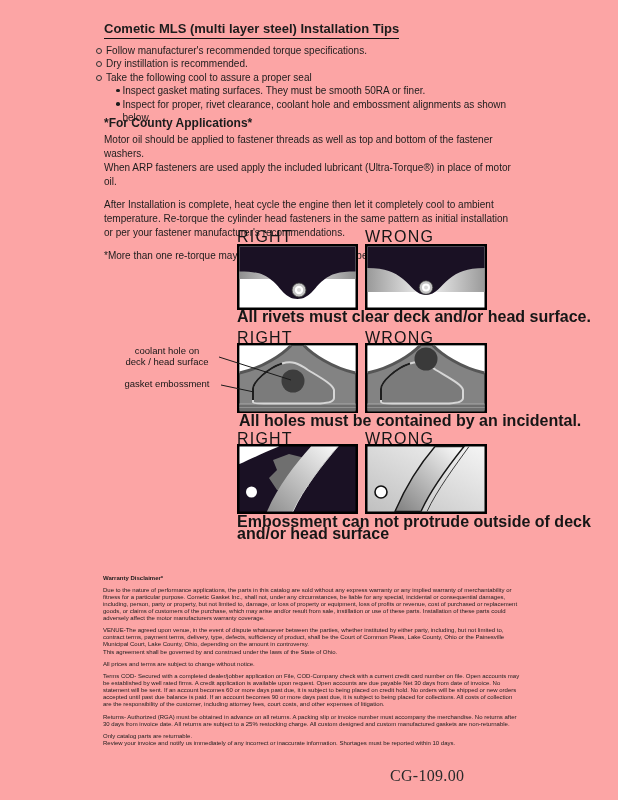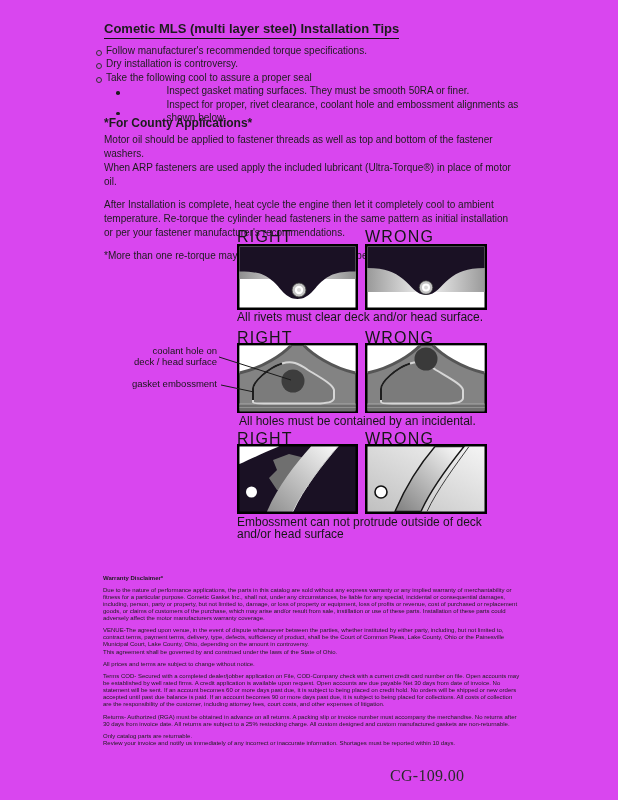--- a/index.html
+++ b/index.html
@@ -1,36 +1,36 @@
 <!DOCTYPE html>
 <html><head>
 <meta charset="utf-8">
 <style>
   html,body{margin:0;padding:0;background:#ffffff;}
-  .page{position:relative;width:618px;height:800px;background:#d946ef;
+  .page{position:relative;width:618px;height:800px;background:#fca5a5;
         font-family:"Liberation Sans", sans-serif;color:#1c1c1c;overflow:hidden;}
   .abs{position:absolute;}
   .title{left:104px;top:21px;font-size:13px;font-weight:700;
          border-bottom:1.6px solid #111;padding-bottom:2px;}
   .tips{left:96px;top:44px;width:430px;font-size:10px;}
-  .tip{display:flex;align-items:center;line-height:13.4px;}
+  .tip{display:flex;align-items:flex-start;line-height:13.4px;}
   .tip .ring{width:4px;height:4px;border:1px solid #333;border-radius:50%;
              margin:4px 4px 0 0;flex:none;}
-  .tip.sub{margin-left:20px;gap:44px;}
+  .tip.sub{margin-left:20px;}
   .tip .dot{width:3.5px;height:3.5px;background:#1c1c1c;border-radius:50%;
             margin:4.5px 3px 0 0;flex:none;}
   .diesel-h{left:104px;top:116px;font-size:12px;font-weight:700;}
   .diesel{left:104px;top:133px;width:412px;font-size:10px;line-height:14px;}
   .diesel p{margin:0 0 9px 0;white-space:pre-line;}
   .dlabel{position:absolute;width:121px;text-align:left;font-size:16px;
           font-weight:400;letter-spacing:1.2px;color:#161616;}
   .panel{position:absolute;}
-  .caption{position:absolute;font-size:12px;font-weight:400;line-height:12px;
+  .caption{position:absolute;font-size:16px;font-weight:700;line-height:12px;
            white-space:pre-line;color:#161616;}
-  .ann{position:absolute;width:100px;text-align:right;font-size:9.5px;
+  .ann{position:absolute;width:100px;text-align:center;font-size:9.5px;
        line-height:11px;white-space:pre-line;color:#161616;}
   .overlay{position:absolute;left:0;top:0;pointer-events:none;}
   .fine{left:103px;top:575px;width:420px;font-size:6px;line-height:7.1px;}
   .fine .fp-h{font-weight:700;margin:0 0 4.5px 0;}
   .fine p{margin:0 0 5.2px 0;white-space:pre-line;}
   .docnum{left:390px;top:767px;font-size:16px;letter-spacing:0.3px;color:#2a2a2a;font-family:Liberation Serif, serif;}
 </style>
 </head>
 <body>
 
@@ -38,21 +38,21 @@
 
   <div class="abs title">Cometic MLS (multi layer steel) Installation Tips</div>
 
   <div class="abs tips">
     <div class="tip">
       <span class="ring"></span>
       <span>Follow manufacturer's recommended torque specifications.</span>
     </div>
     <div class="tip">
       <span class="ring"></span>
-      <span>Dry installation is controversy.</span>
+      <span>Dry instillation is recommended.</span>
     </div>
     <div class="tip">
       <span class="ring"></span>
       <span>Take the following cool to assure a proper seal</span>
     </div>
     <div class="tip sub">
       <span class="dot"></span>
       <span>Inspect gasket mating surfaces.  They must be smooth 50RA or finer.</span>
     </div>
     <div class="tip sub">

